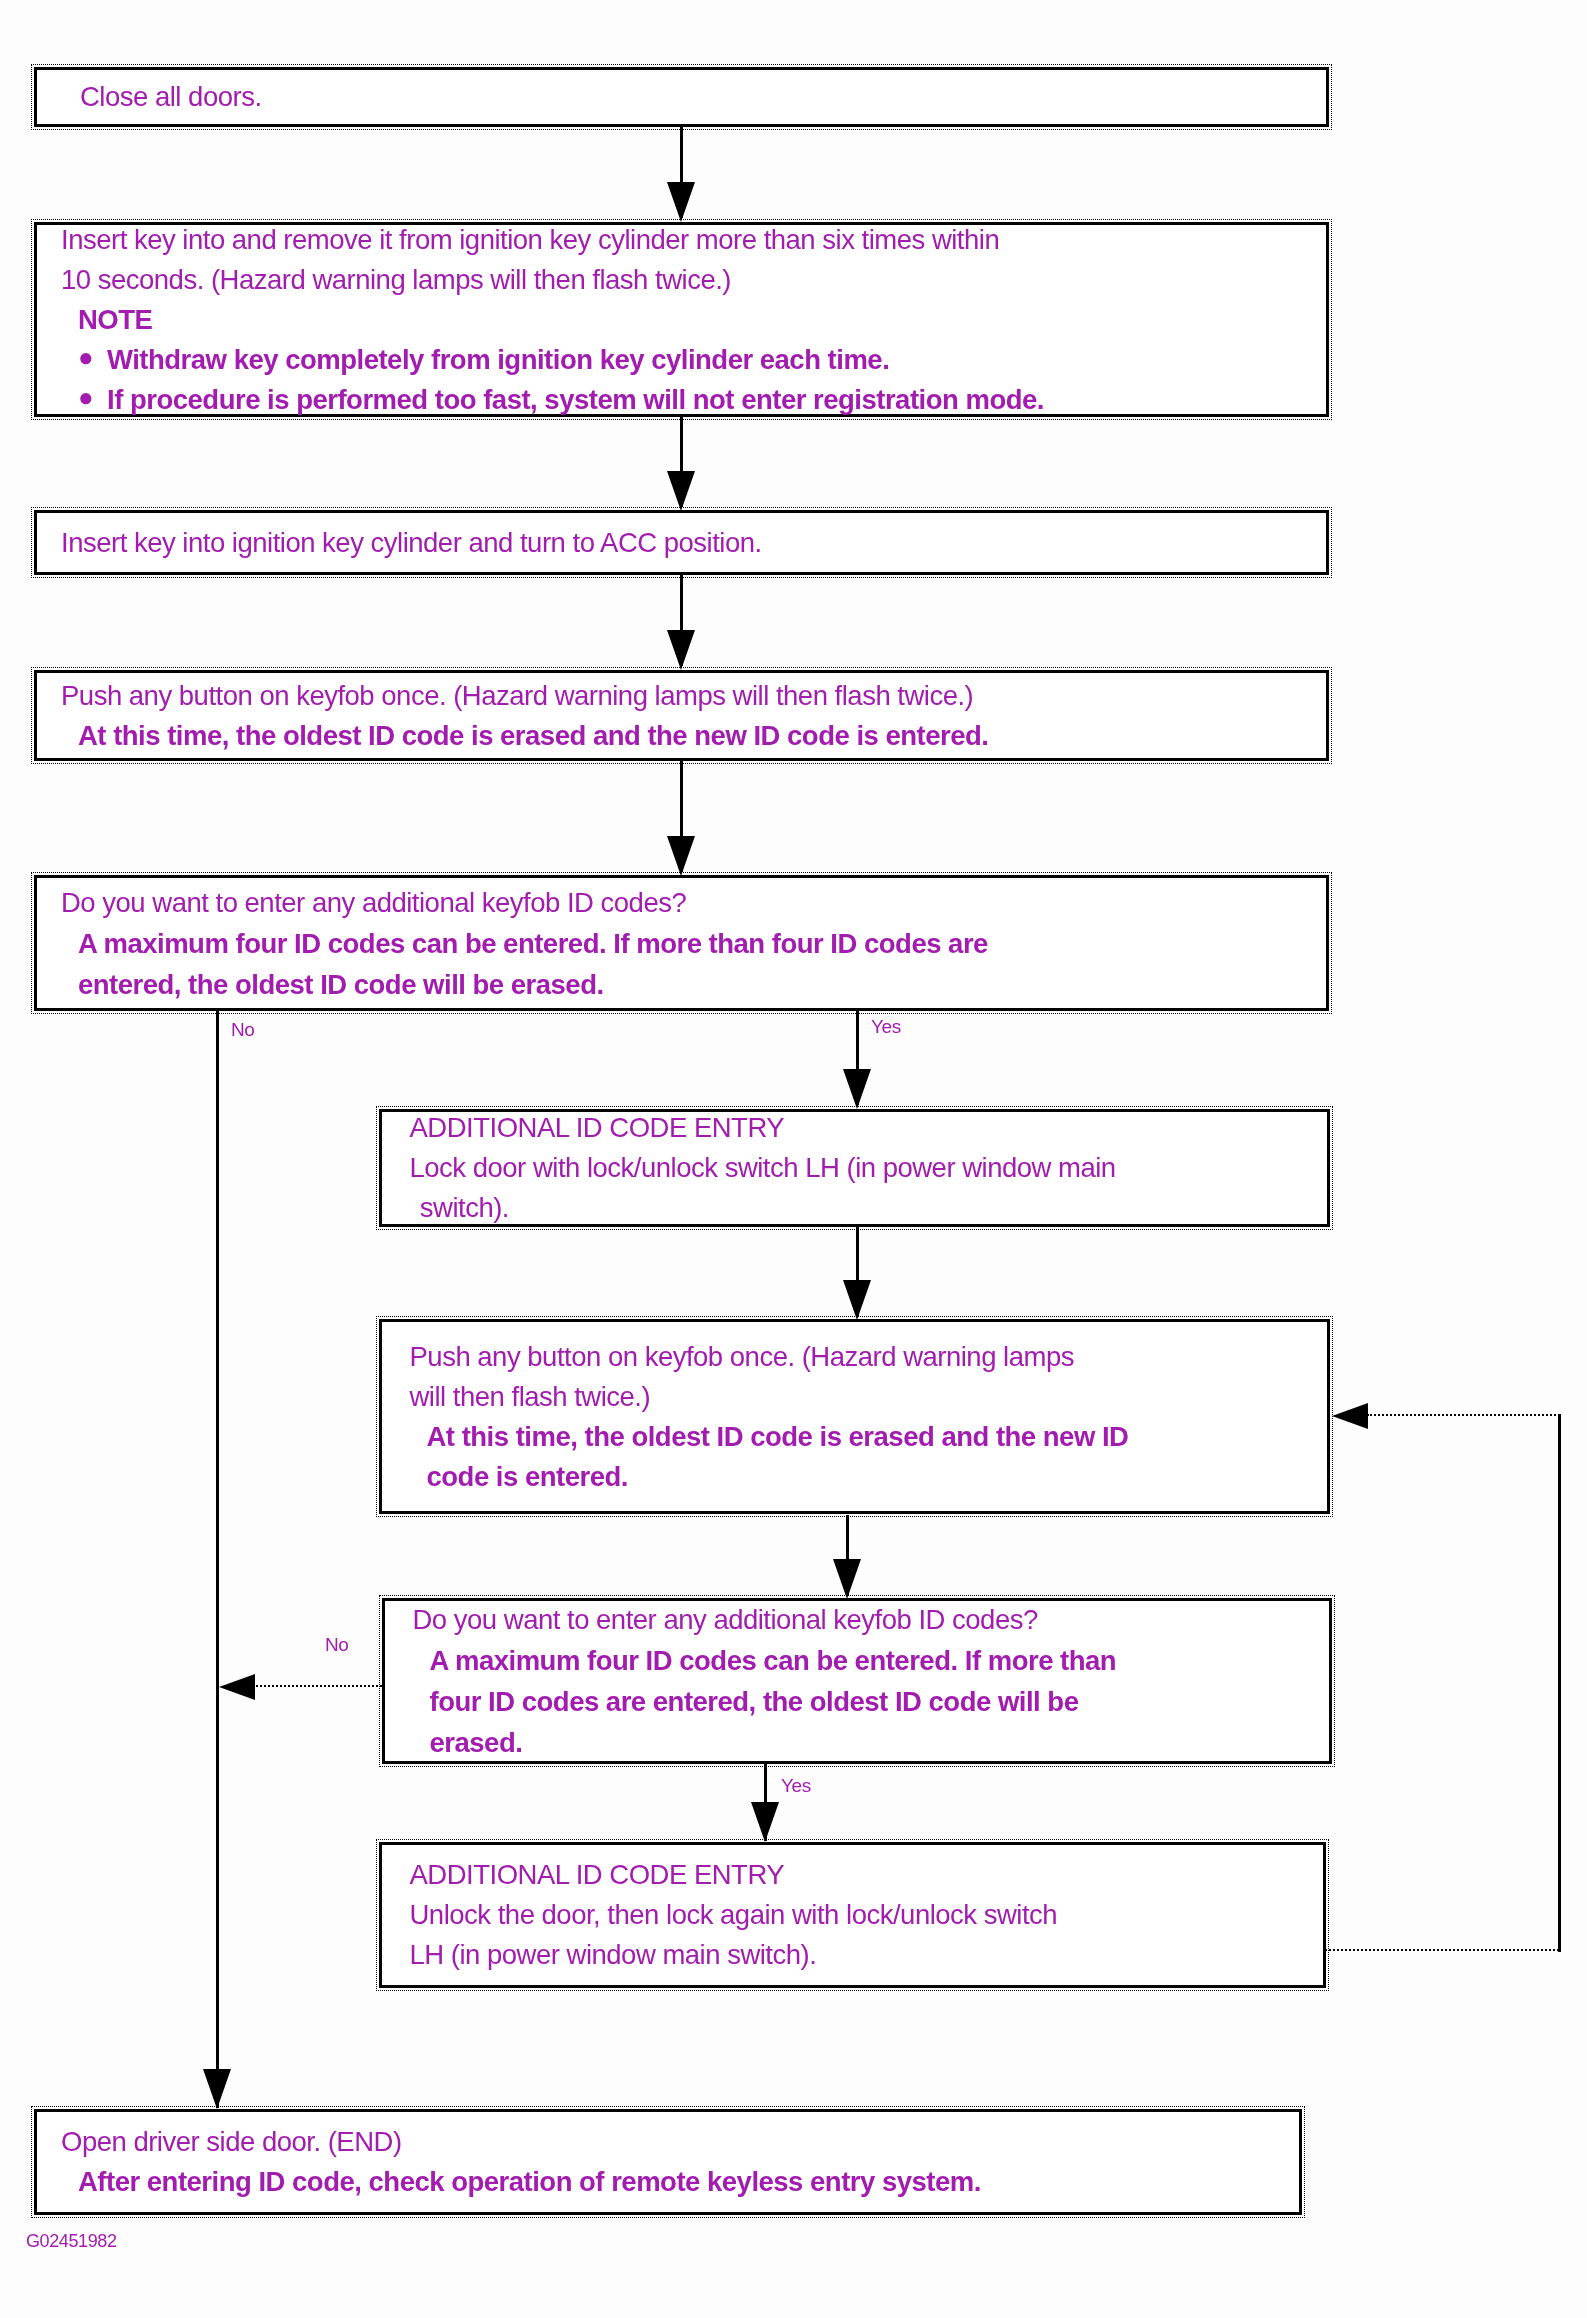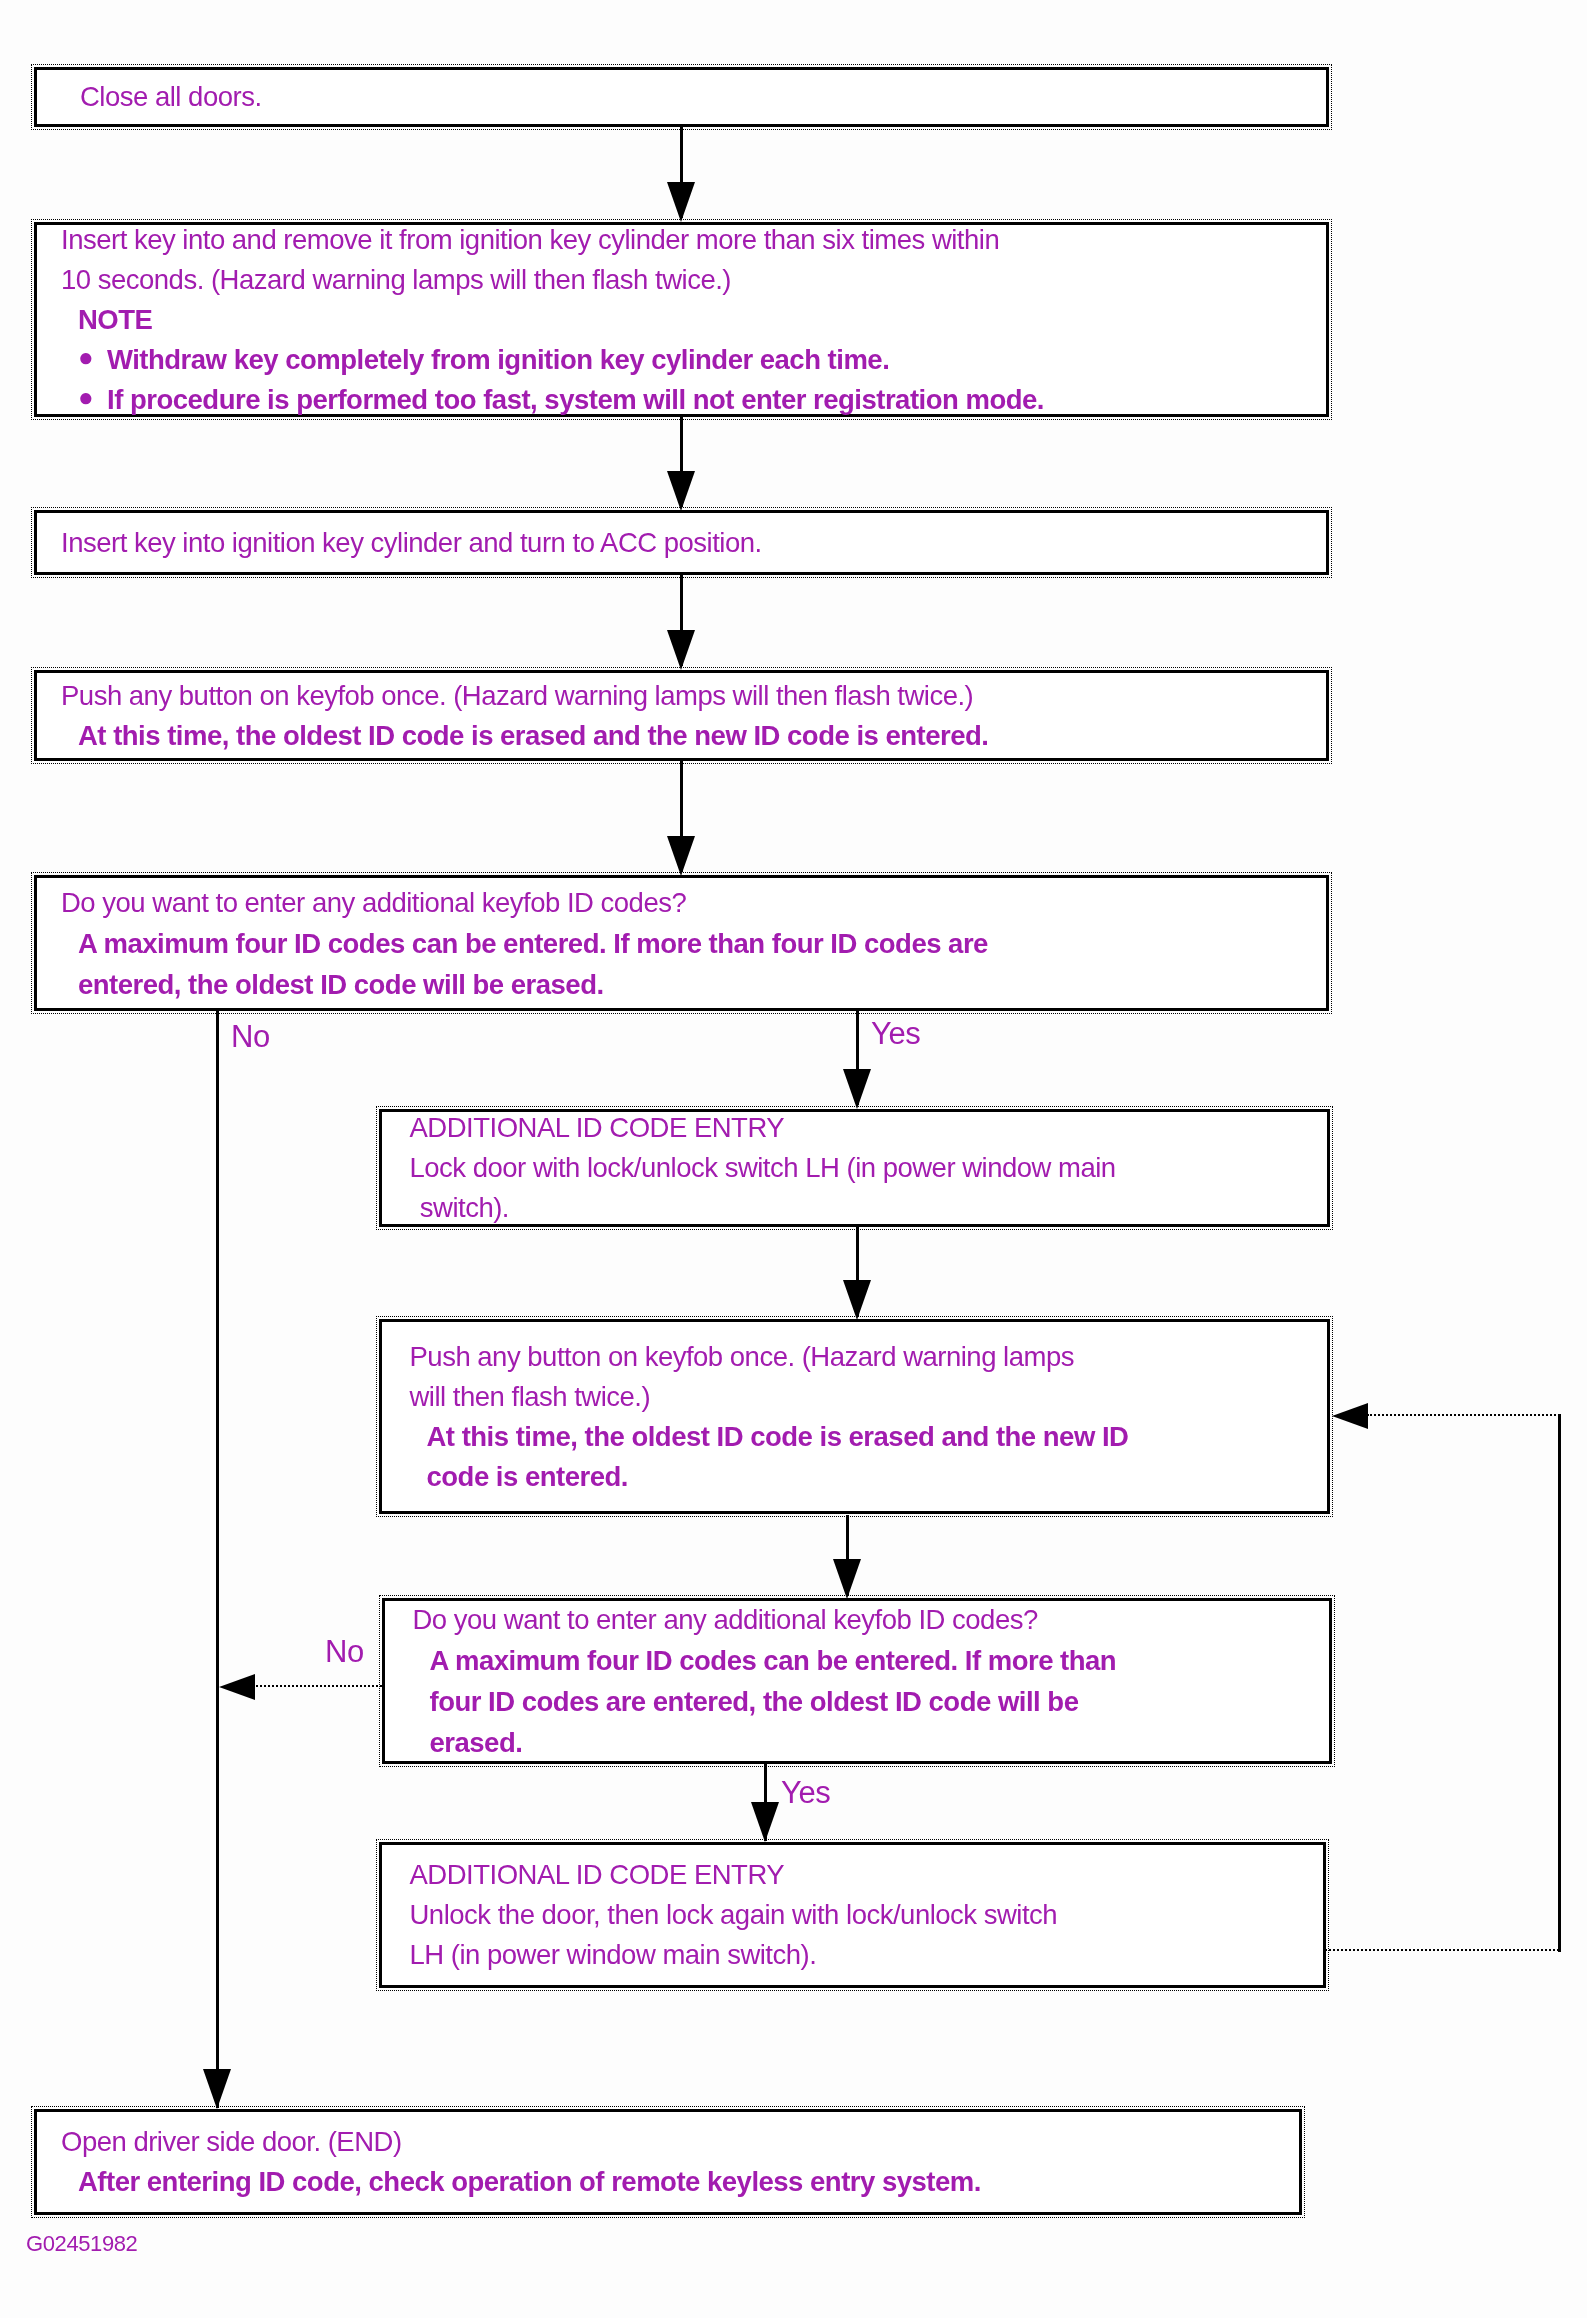--- a/index.html
+++ b/index.html
@@ -47,22 +47,22 @@
     border-left: 14.6px solid transparent;
     border-right: 14.6px solid transparent;
     border-top: 40px solid #000;
   }
   .arrow-left {
     position: absolute; width: 0; height: 0;
     border-top: 13px solid transparent;
     border-bottom: 13px solid transparent;
     border-right: 36px solid #000;
   }
-  .lbl { position: absolute; font-size: 31px; letter-spacing: -0.4px; }
-  .figid { position: absolute; font-size: 22px; letter-spacing: -0.4px; }
+  .lbl { position: absolute; font-size: 19px; letter-spacing: -0.4px; }
+  .figid { position: absolute; font-size: 18px; letter-spacing: -0.4px; }
 </style>
 </head>
 <body>
 
 <div id="page">
 
   <div class="box" style="left:34px; top:67px; width:1295px; height:60px; padding-left:43px;">
     <div class="ln">Close all doors.</div>
   </div>
 

